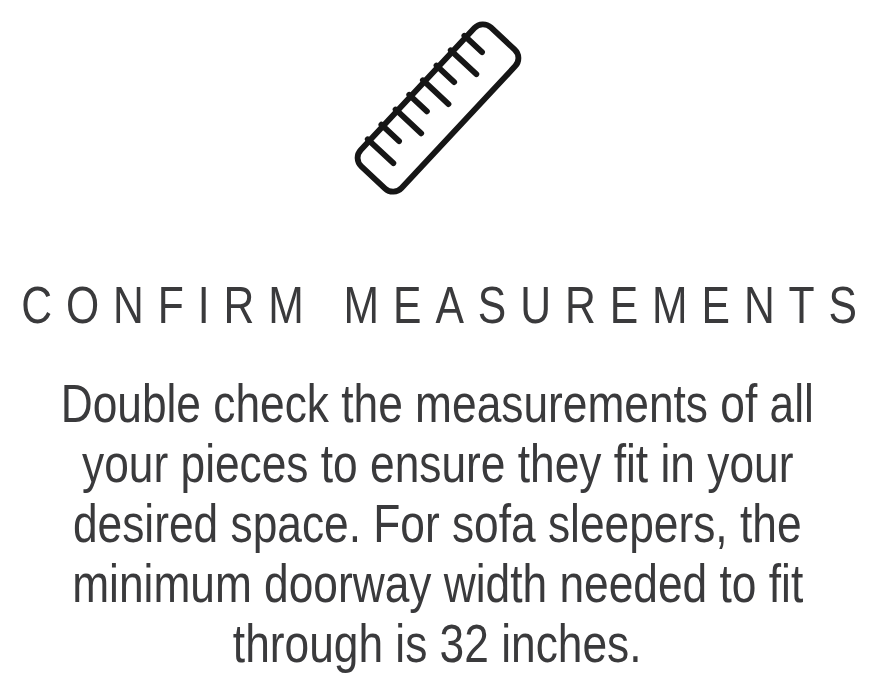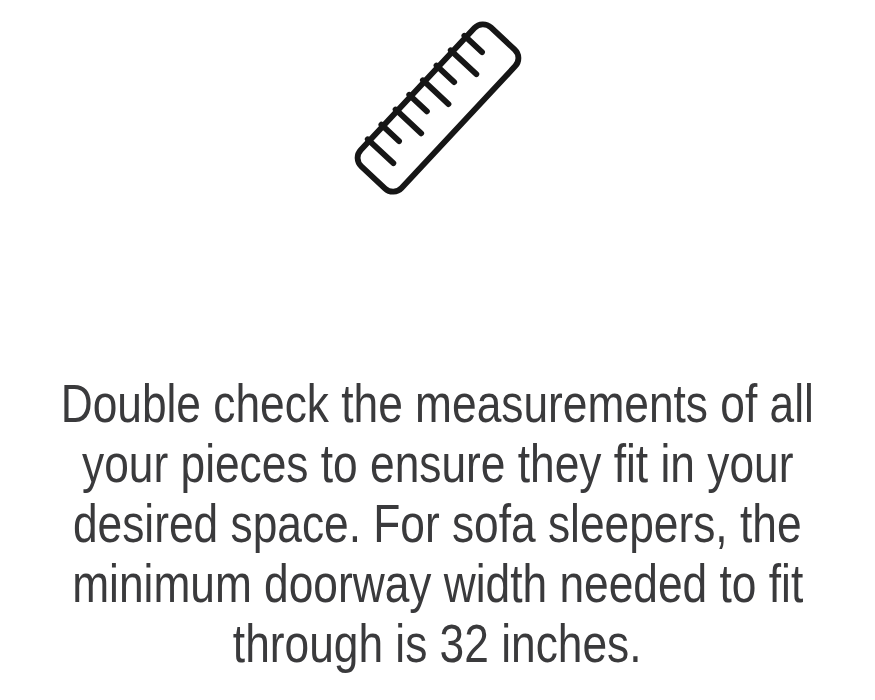--- a/index.html
+++ b/index.html
@@ -105,20 +105,23 @@
           <line x1="108" y1="84" x2="108" y2="113"></line>
           <line x1="132" y1="84" x2="132" y2="126"></line>
           <line x1="156" y1="84" x2="156" y2="113"></line>
           <line x1="181" y1="84" x2="181" y2="126"></line>
           <line x1="205" y1="84" x2="205" y2="113"></line>
         </g>
       </g>
     </svg>
   </div>
 
+  <h1 class="heading-row">
+    <span class="heading-text">CONFIRM MEASUREMENTS</span>
+  </h1>
 
   <div class="body-text">
     <span class="body-line">Double check the measurements of all</span>
     <span class="body-line">your pieces to ensure they fit in your</span>
     <span class="body-line">desired space. For sofa sleepers, the</span>
     <span class="body-line">minimum doorway width needed to fit</span>
     <span class="body-line">through is 32 inches.</span>
   </div>
 
 </div>

